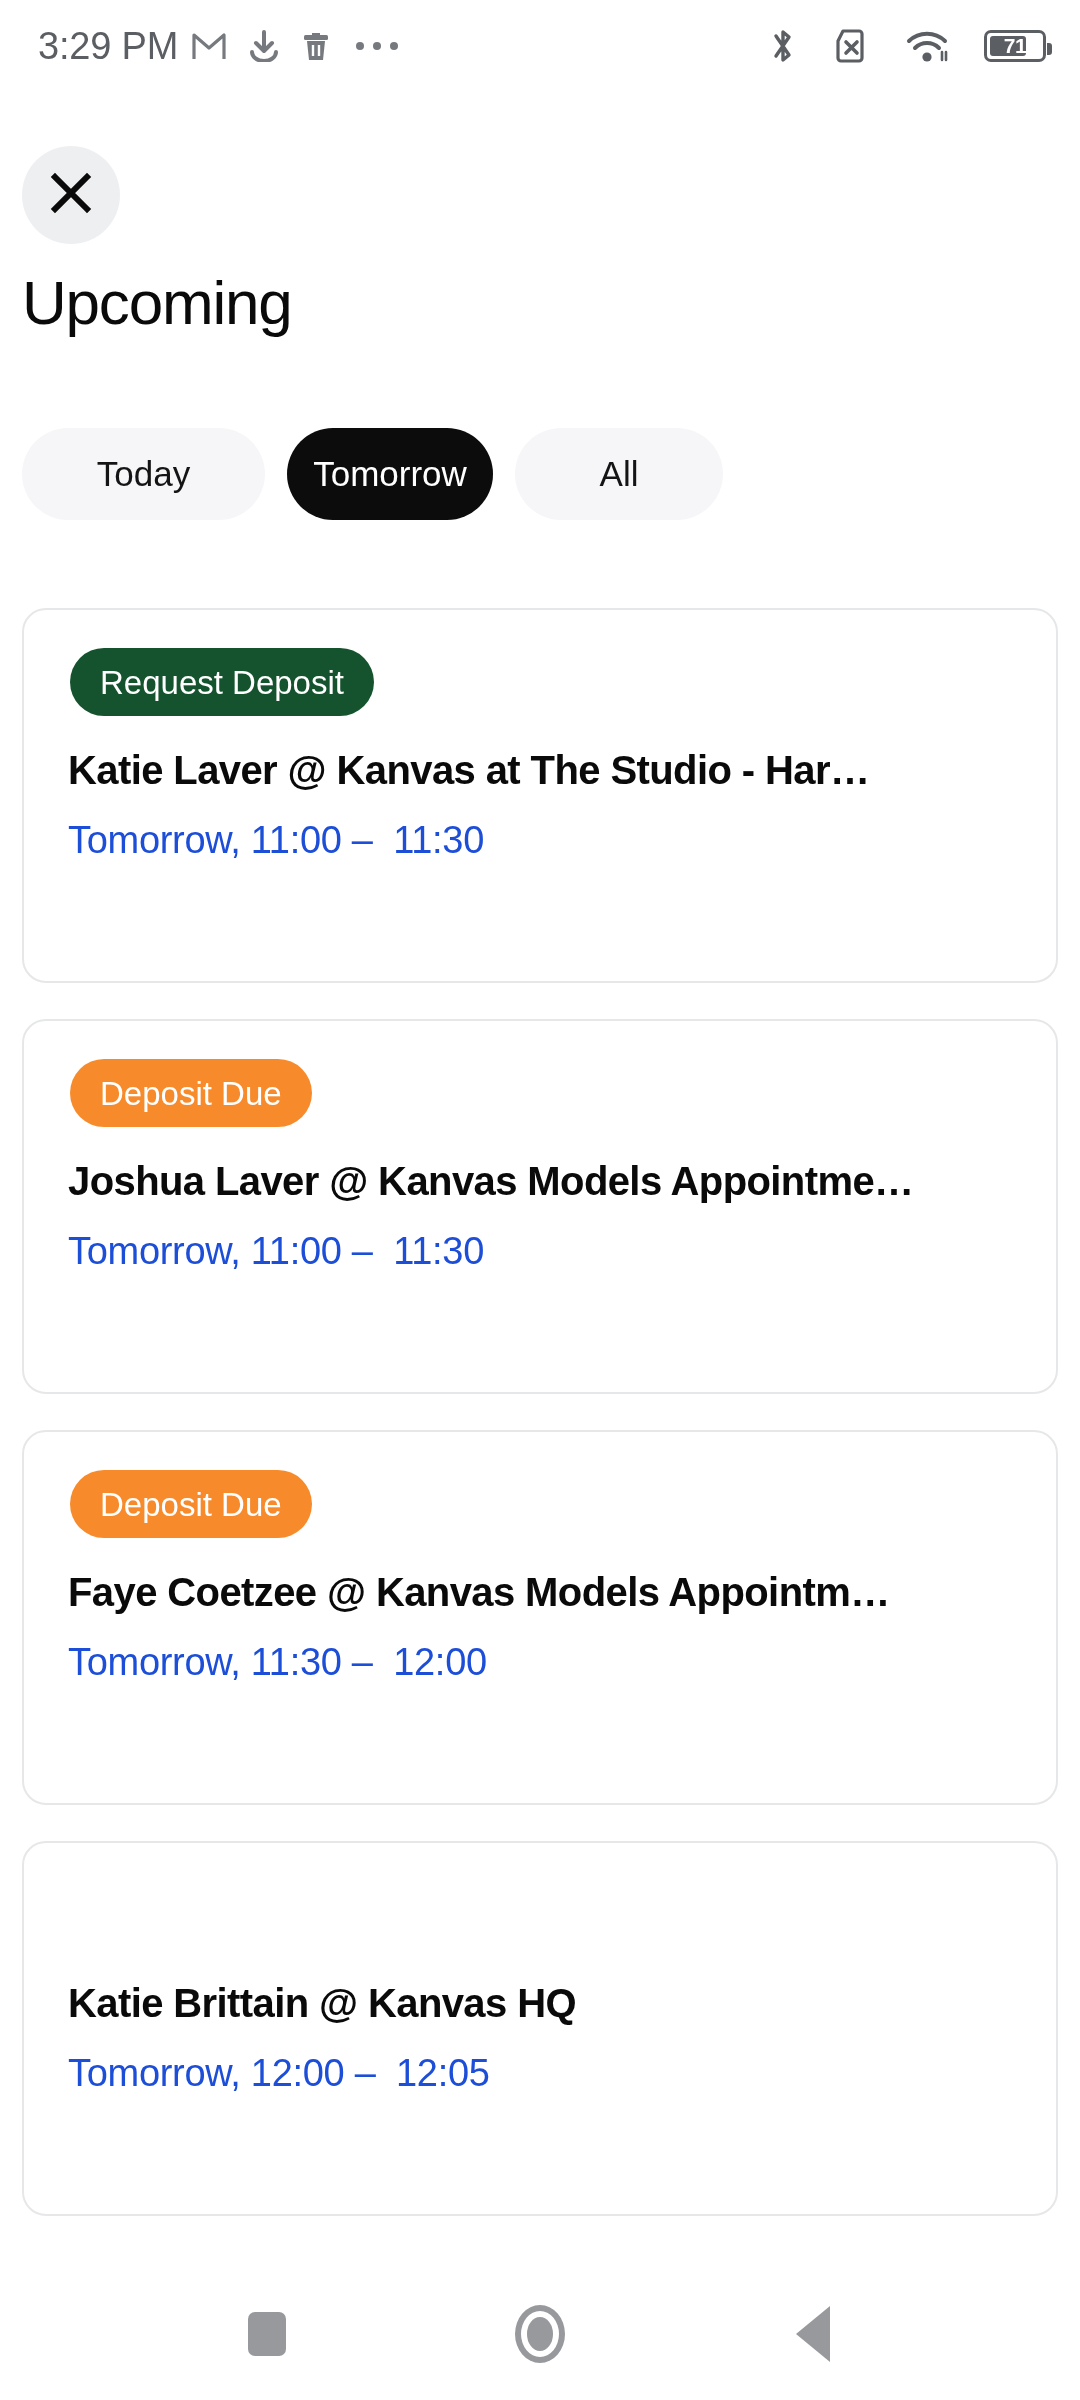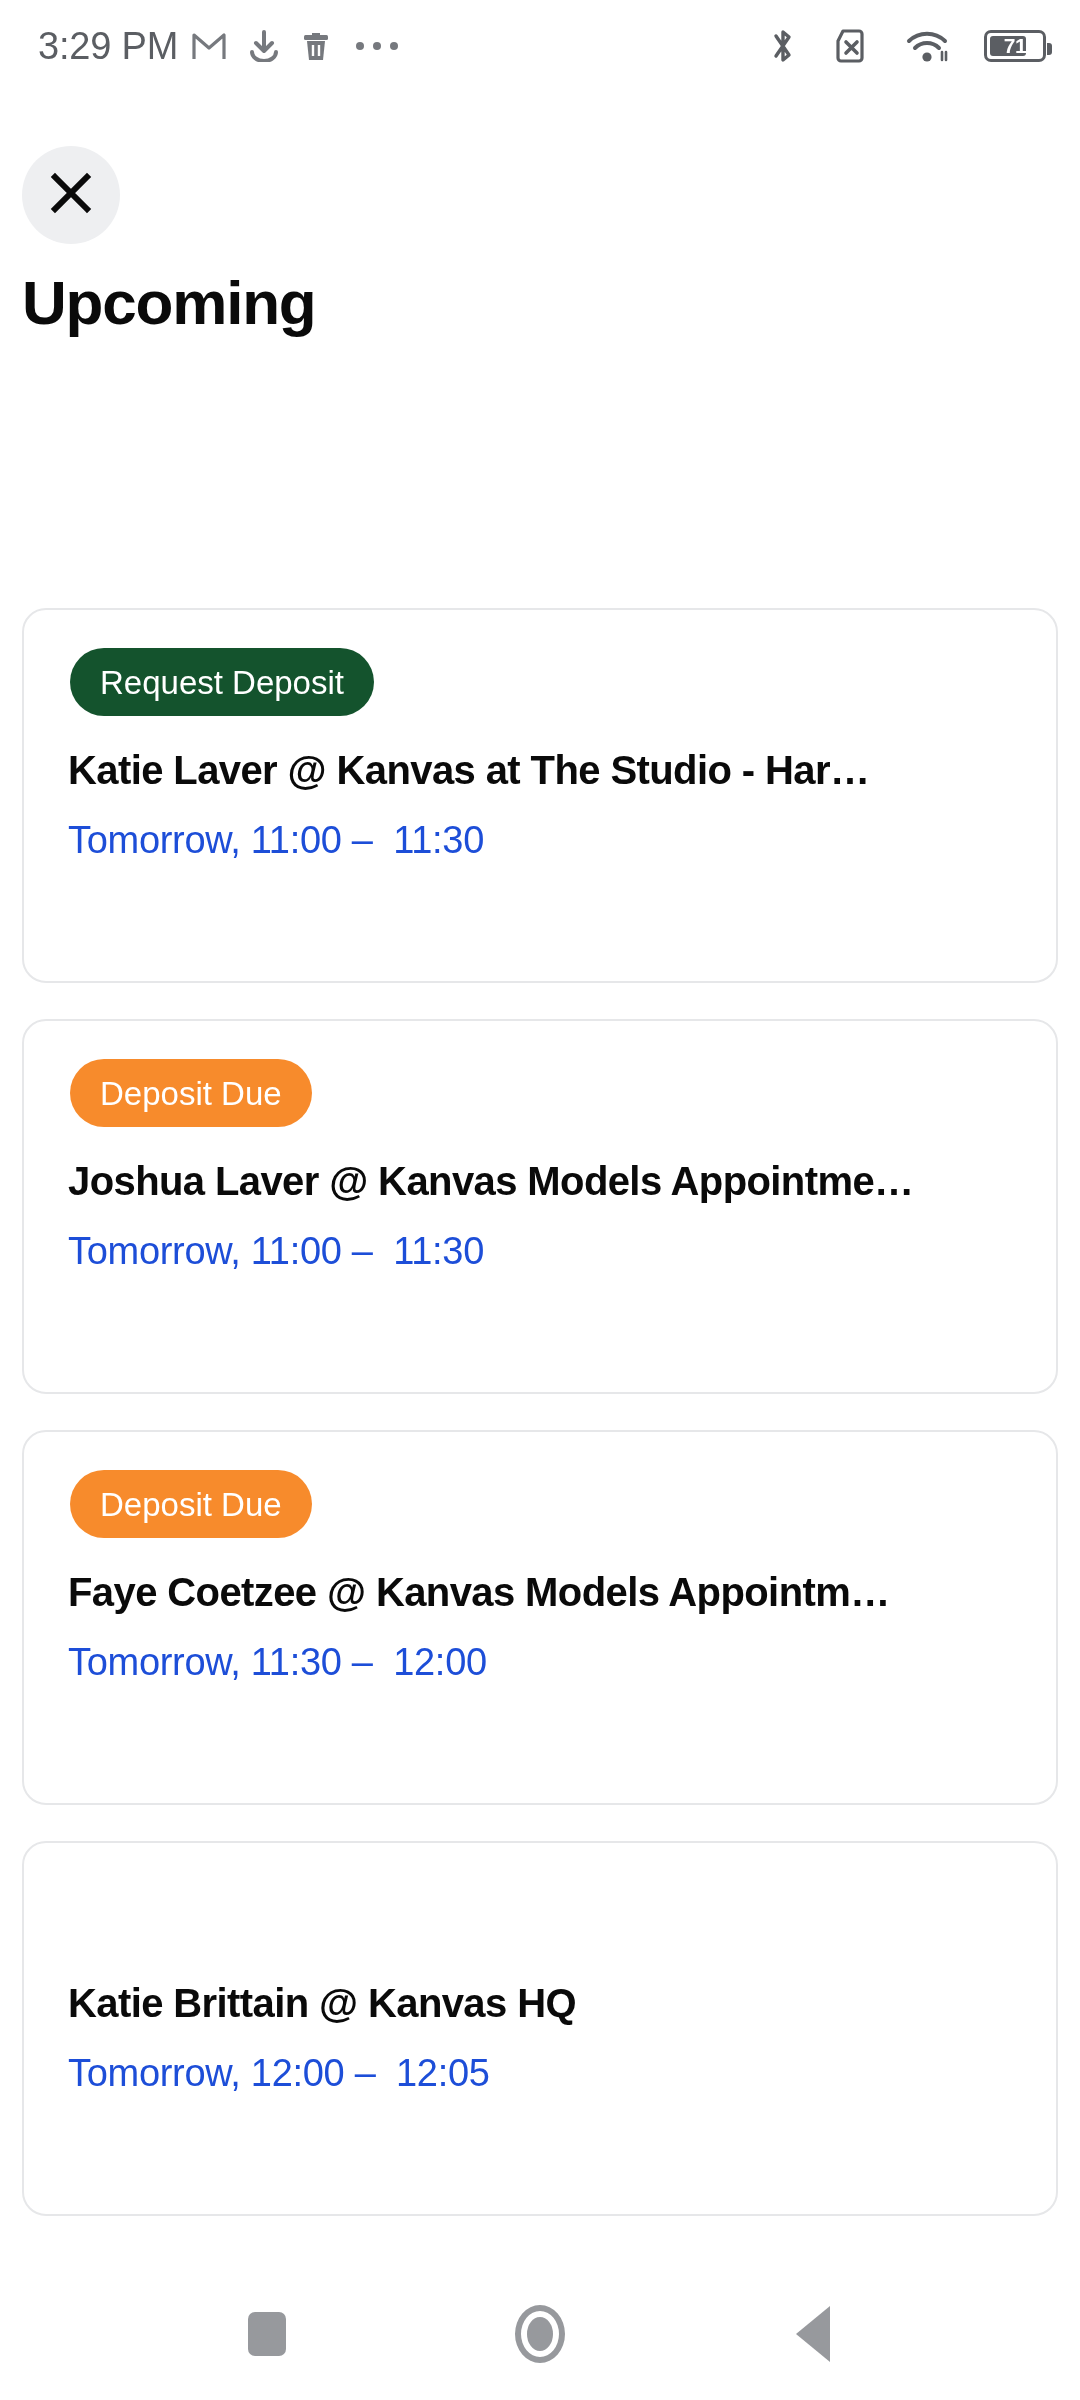--- a/index.html
+++ b/index.html
@@ -52,21 +52,21 @@
   
   .close-btn {
     position:absolute; left:22px; top:146px;
     width:98px; height:98px; border-radius:50%;
     background:#eeeff1;
     display:flex; align-items:center; justify-content:center;
     cursor:pointer;
   }
   .page-title {
     position:absolute; left:22px; top:272px;
-    font-size:62px; font-weight:bold; color:#0a0a0a;
+    font-size:62px; font-weight:normal; color:#0a0a0a;
     letter-spacing:-1.2px; line-height:1;
   }
 
   
   .tabs {
     position:absolute; left:22px; top:428px;
     display:flex; gap:22px; align-items:center;
   }
   .tab {
     height:92px; border-radius:46px;
@@ -190,20 +190,25 @@
 
   <div class="close-btn">
     <span>
       <svg width="46" height="46" viewBox="0 0 46 46">
         <path d="M7 7 L39 39 M39 7 L7 39" stroke="#0a0a0a" stroke-width="6" stroke-linecap="square"></path>
       </svg>
     </span>
   </div>
   <div class="page-title">Upcoming</div>
 
+  <div class="tabs">
+    <div class="tab t0">Today</div>
+    <div class="tab t1 active">Tomorrow</div>
+    <div class="tab t2">All</div>
+  </div>
 
   <div class="list">
 
     <div class="card">
       <div class="badge" style="background:#14532d">Request Deposit</div>
       <div class="card-title">Katie  Laver @ Kanvas at The Studio - Har…</div>
       <div class="card-time">Tomorrow, 11:00 –  11:30</div>
     </div>
 
     <div class="card">

